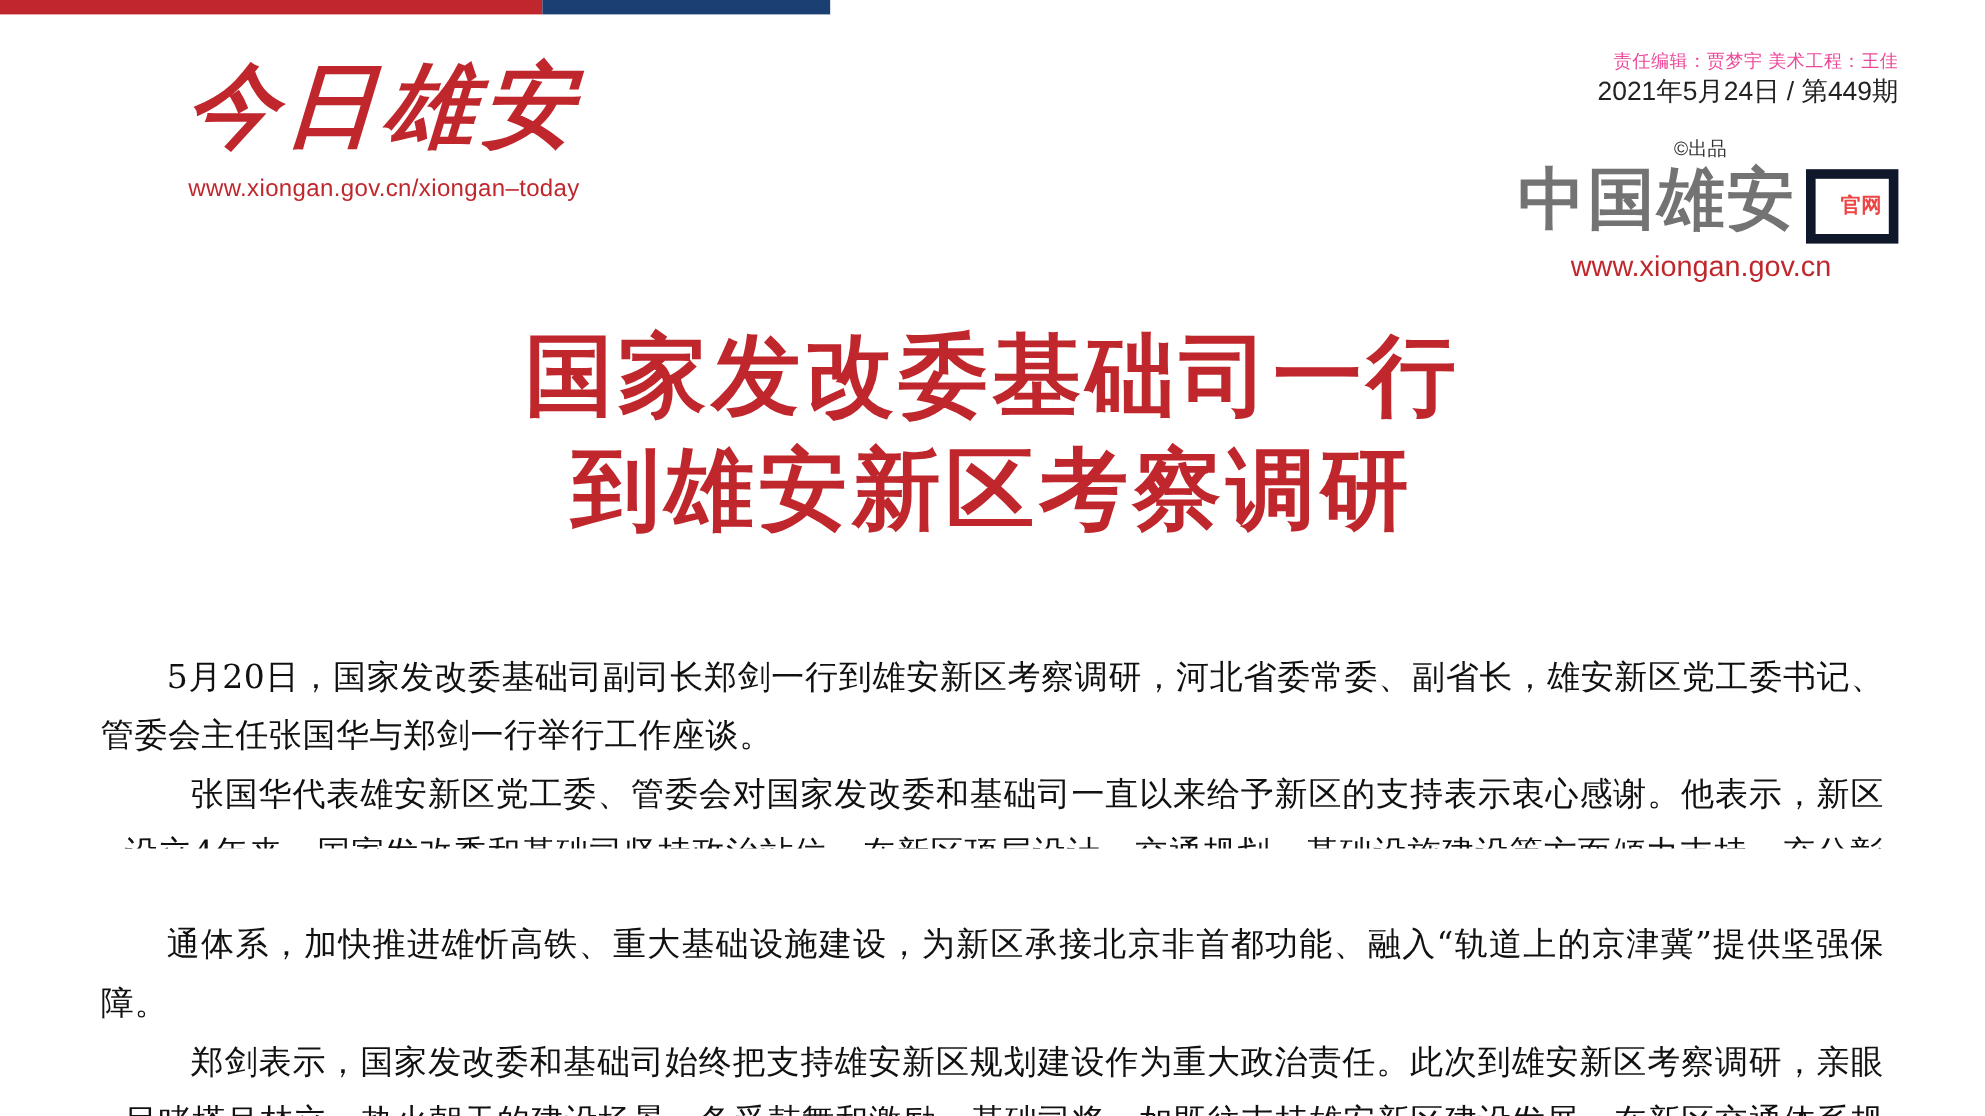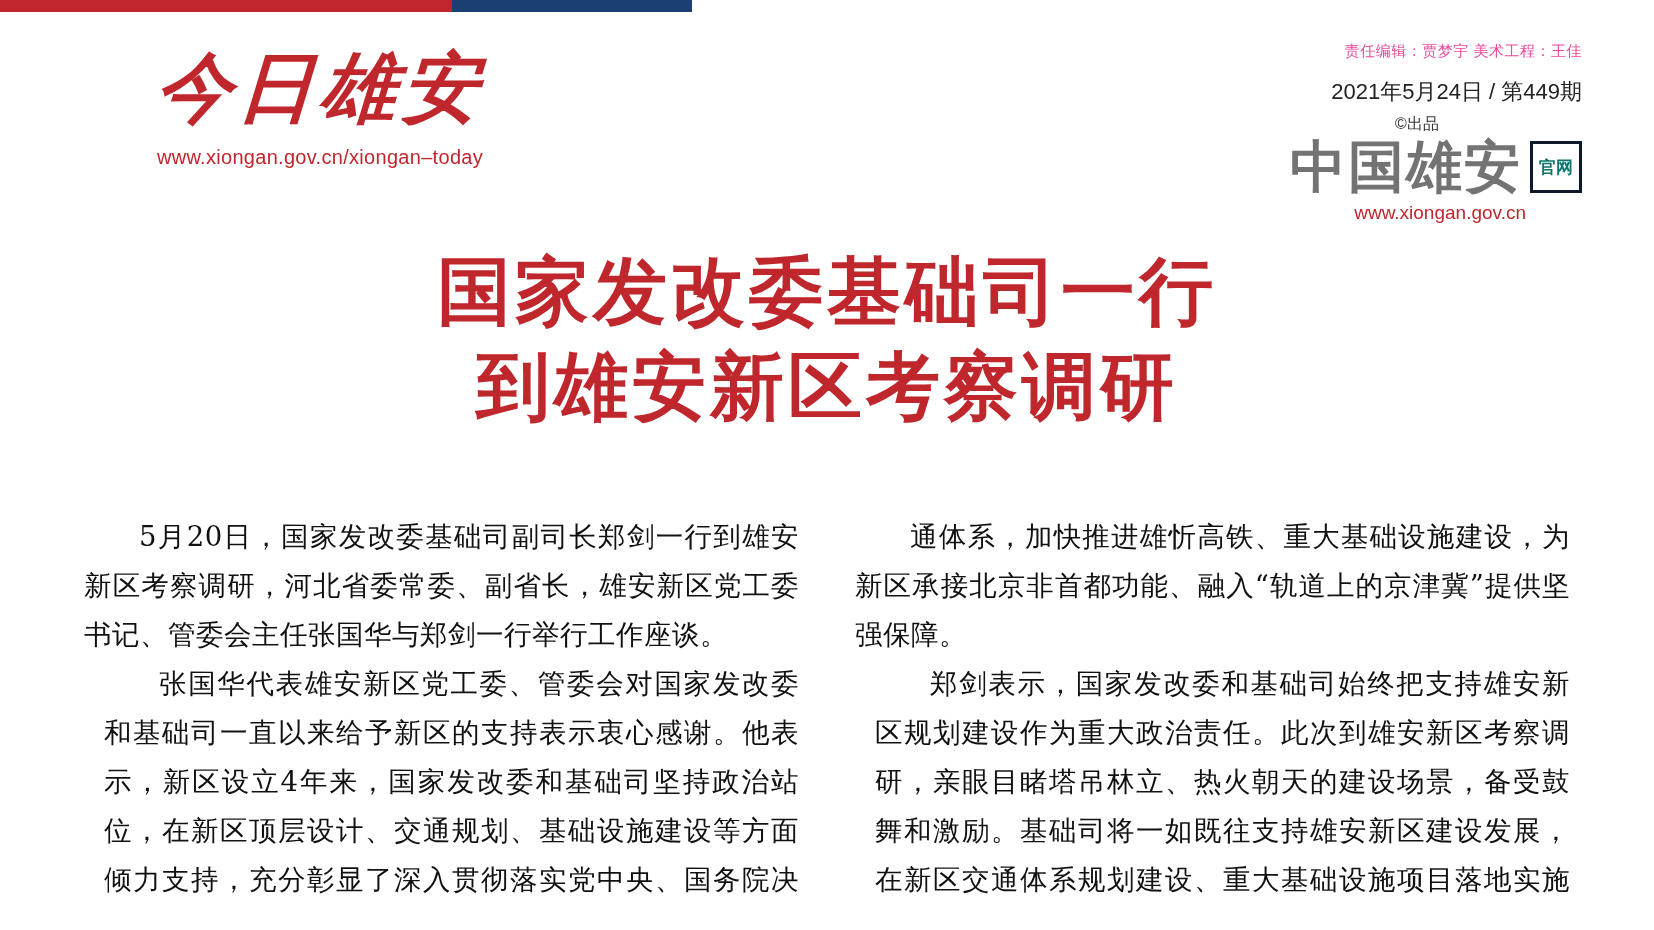--- a/index.html
+++ b/index.html
@@ -68,21 +68,20 @@
     top: 30px;
     text-align: right;
   }
   #meta-editors {
     font-size: 15px;
     color: #ec4899;
     letter-spacing: 0.5px;
     white-space: nowrap;
   }
   #meta-date {
-    margin-top: 16px;
     font-size: 22px;
     color: #222;
     white-space: nowrap;
   }
 
   #brand-block {
     position: absolute;
     right: 72px;
     top: 102px;
     text-align: right;
@@ -106,72 +105,74 @@
     color: #737373;
     letter-spacing: 2px;
     line-height: 1.05;
     white-space: nowrap;
   }
   #brand-seal {
     margin-left: 8px;
     margin-top: 4px;
     width: 46px;
     height: 46px;
-    border: 3px solid #0f172a;
-    color: #0f766e;
+    border: 8px solid #0f172a;
+    color: #ef4444;
     font-family: "DejaVu Serif", serif;
     font-size: 17px;
     font-weight: 700;
     display: flex;
     flex-direction: column;
     align-items: center;
     justify-content: center;
     line-height: 1.0;
     letter-spacing: 0;
+    padding-left: 15px;
   }
   #brand-url {
     margin-top: 6px;
-    font-size: 19px;
+    font-size: 24px;
     color: #c0272d;
     text-align: right;
     padding-right: 56px;
     white-space: nowrap;
   }
 
   
   #headline {
     position: absolute;
-    top: 244px;
+    top: 266px;
     left: 0;
     width: 1654px;
     text-align: center;
     color: #c0272d;
     font-family: "DejaVu Serif", serif;
     font-weight: 700;
     font-size: 74px;
     line-height: 1.28;
     letter-spacing: 4px;
   }
   #headline .line {
     display: block;
     white-space: nowrap;
   }
 
   
   #article {
     position: absolute;
-    top: 512px;
+    top: 540px;
     left: 0;
     width: 1654px;
     height: 390px;
     display: flex;
     gap: 56px;
     padding: 0 84px;
     box-sizing: border-box;
     overflow: hidden;
+    flex-direction: column;
   }
   .column {
     flex: 1 1 0;
     overflow: hidden;
   }
   .para {
     font-family: "DejaVu Serif", serif;
     font-size: 27.5px;
     line-height: 1.78;
     color: #111;

